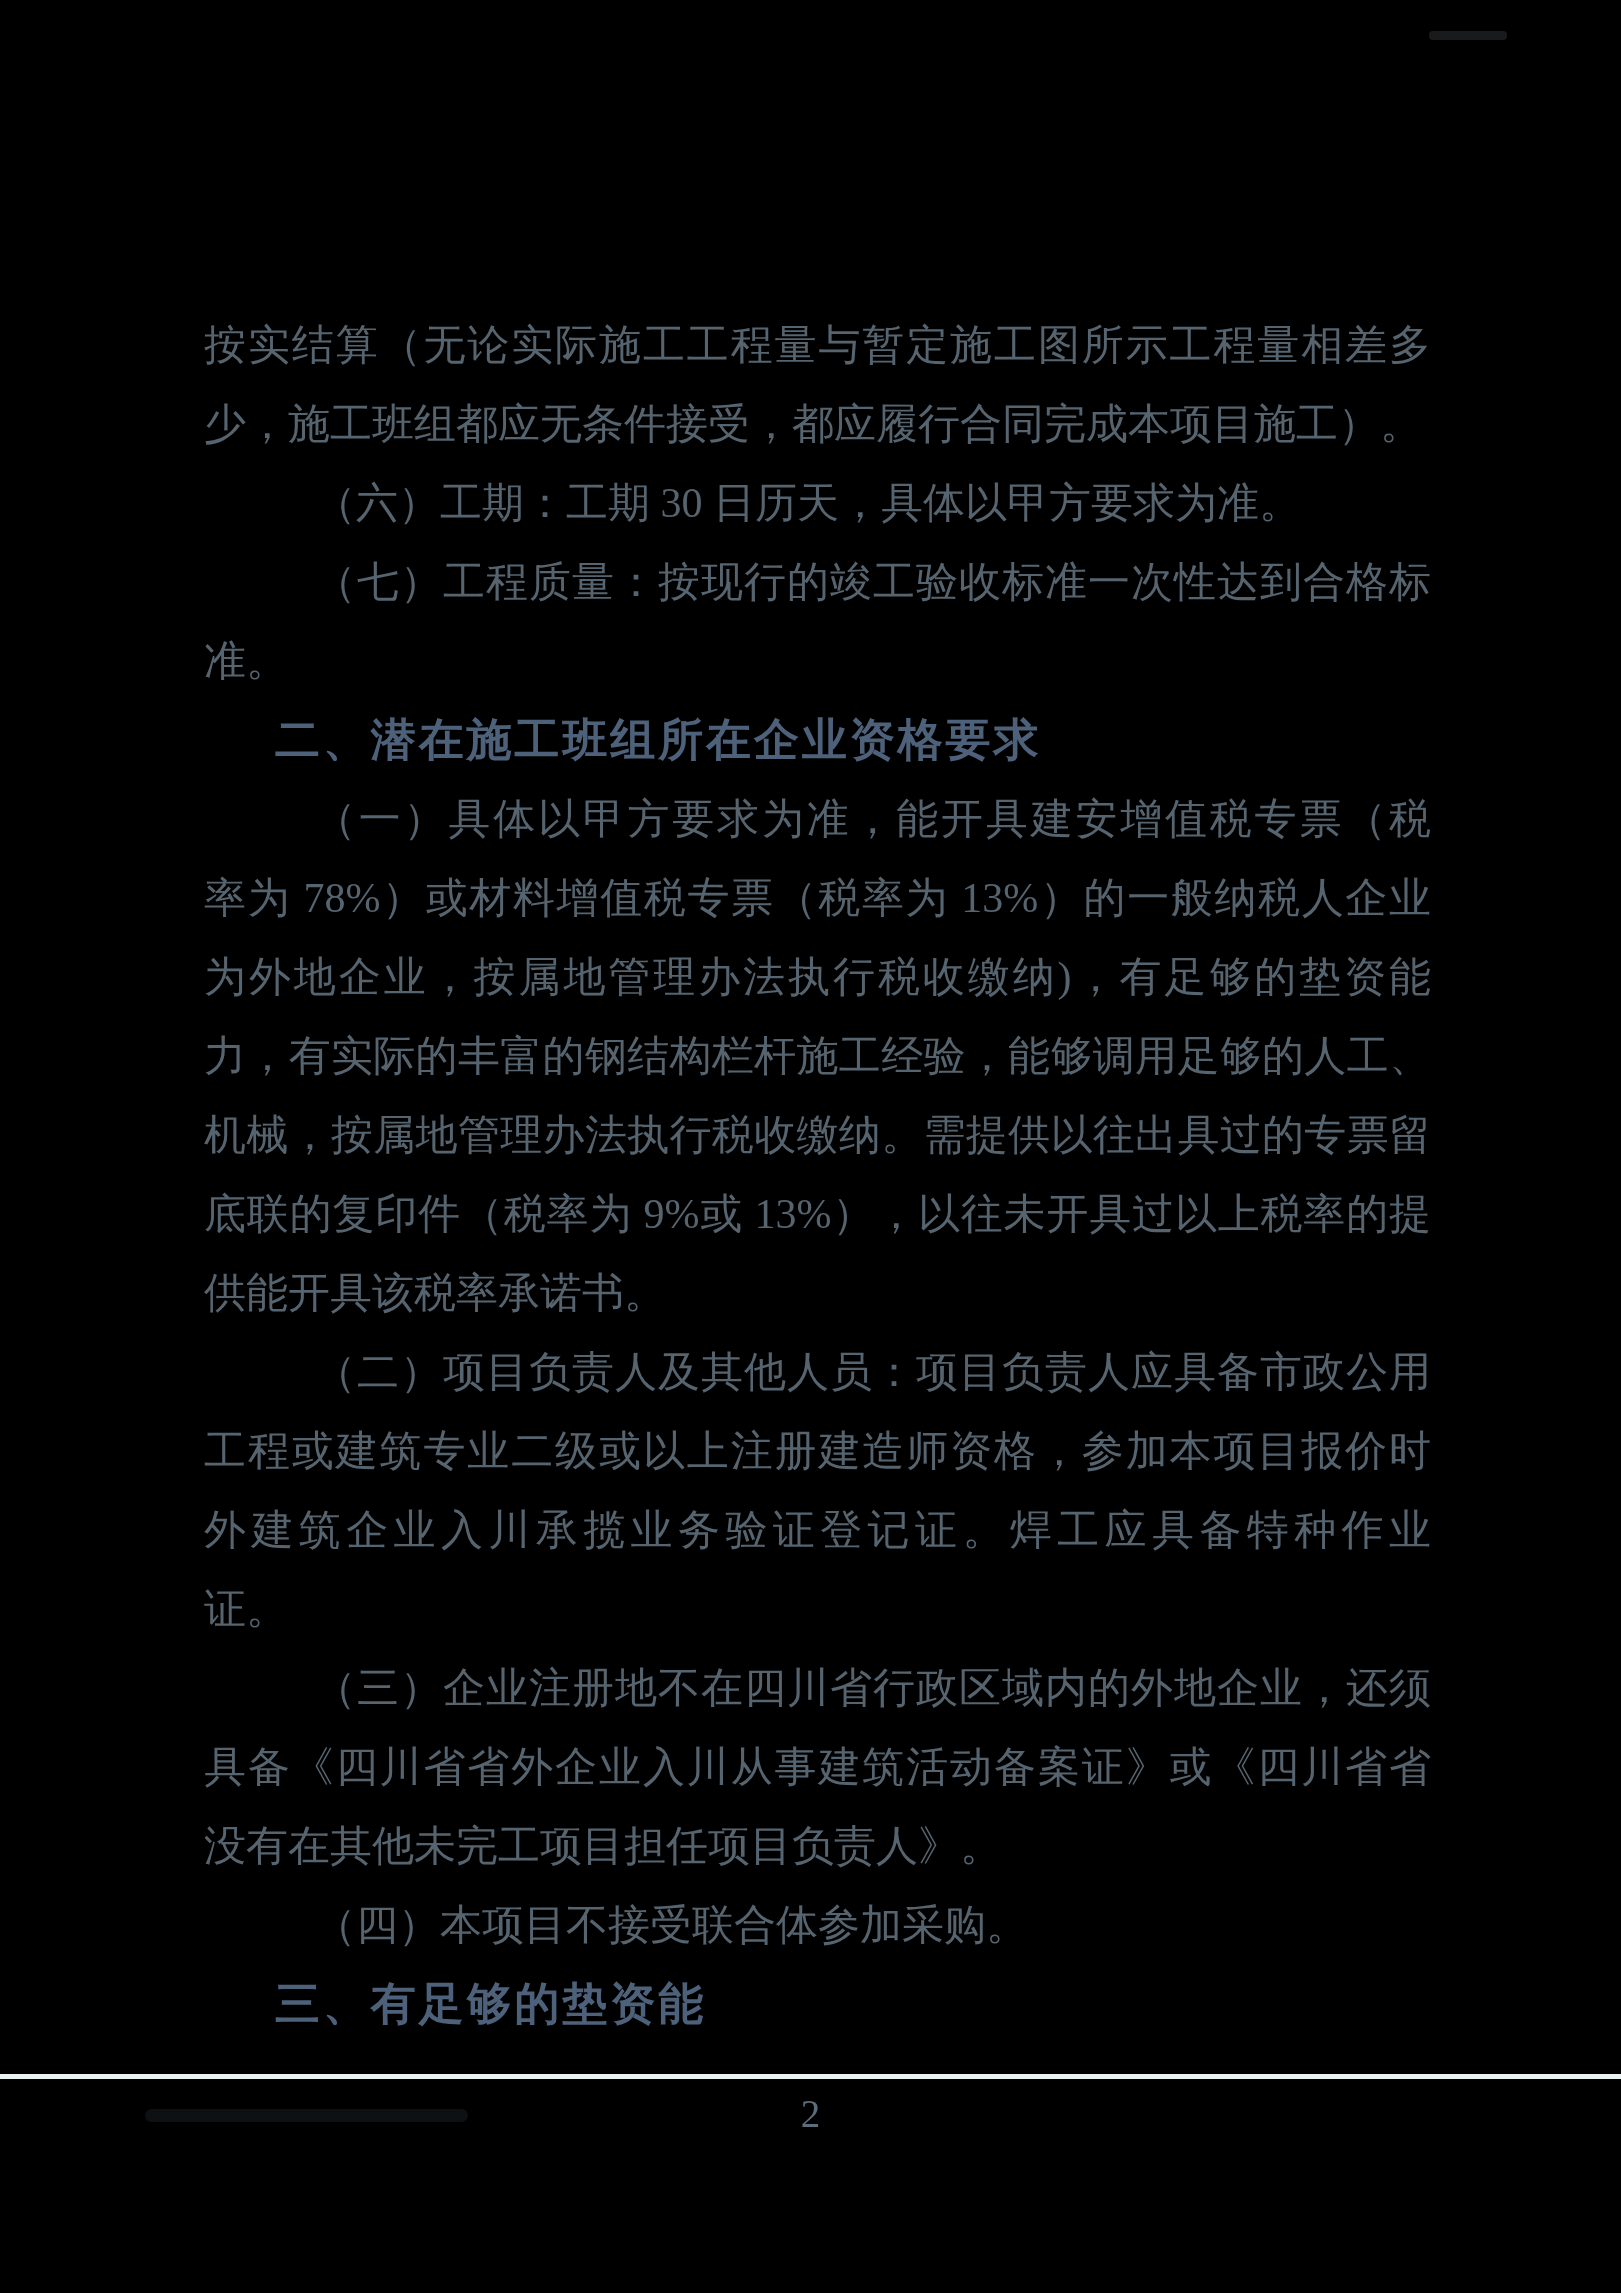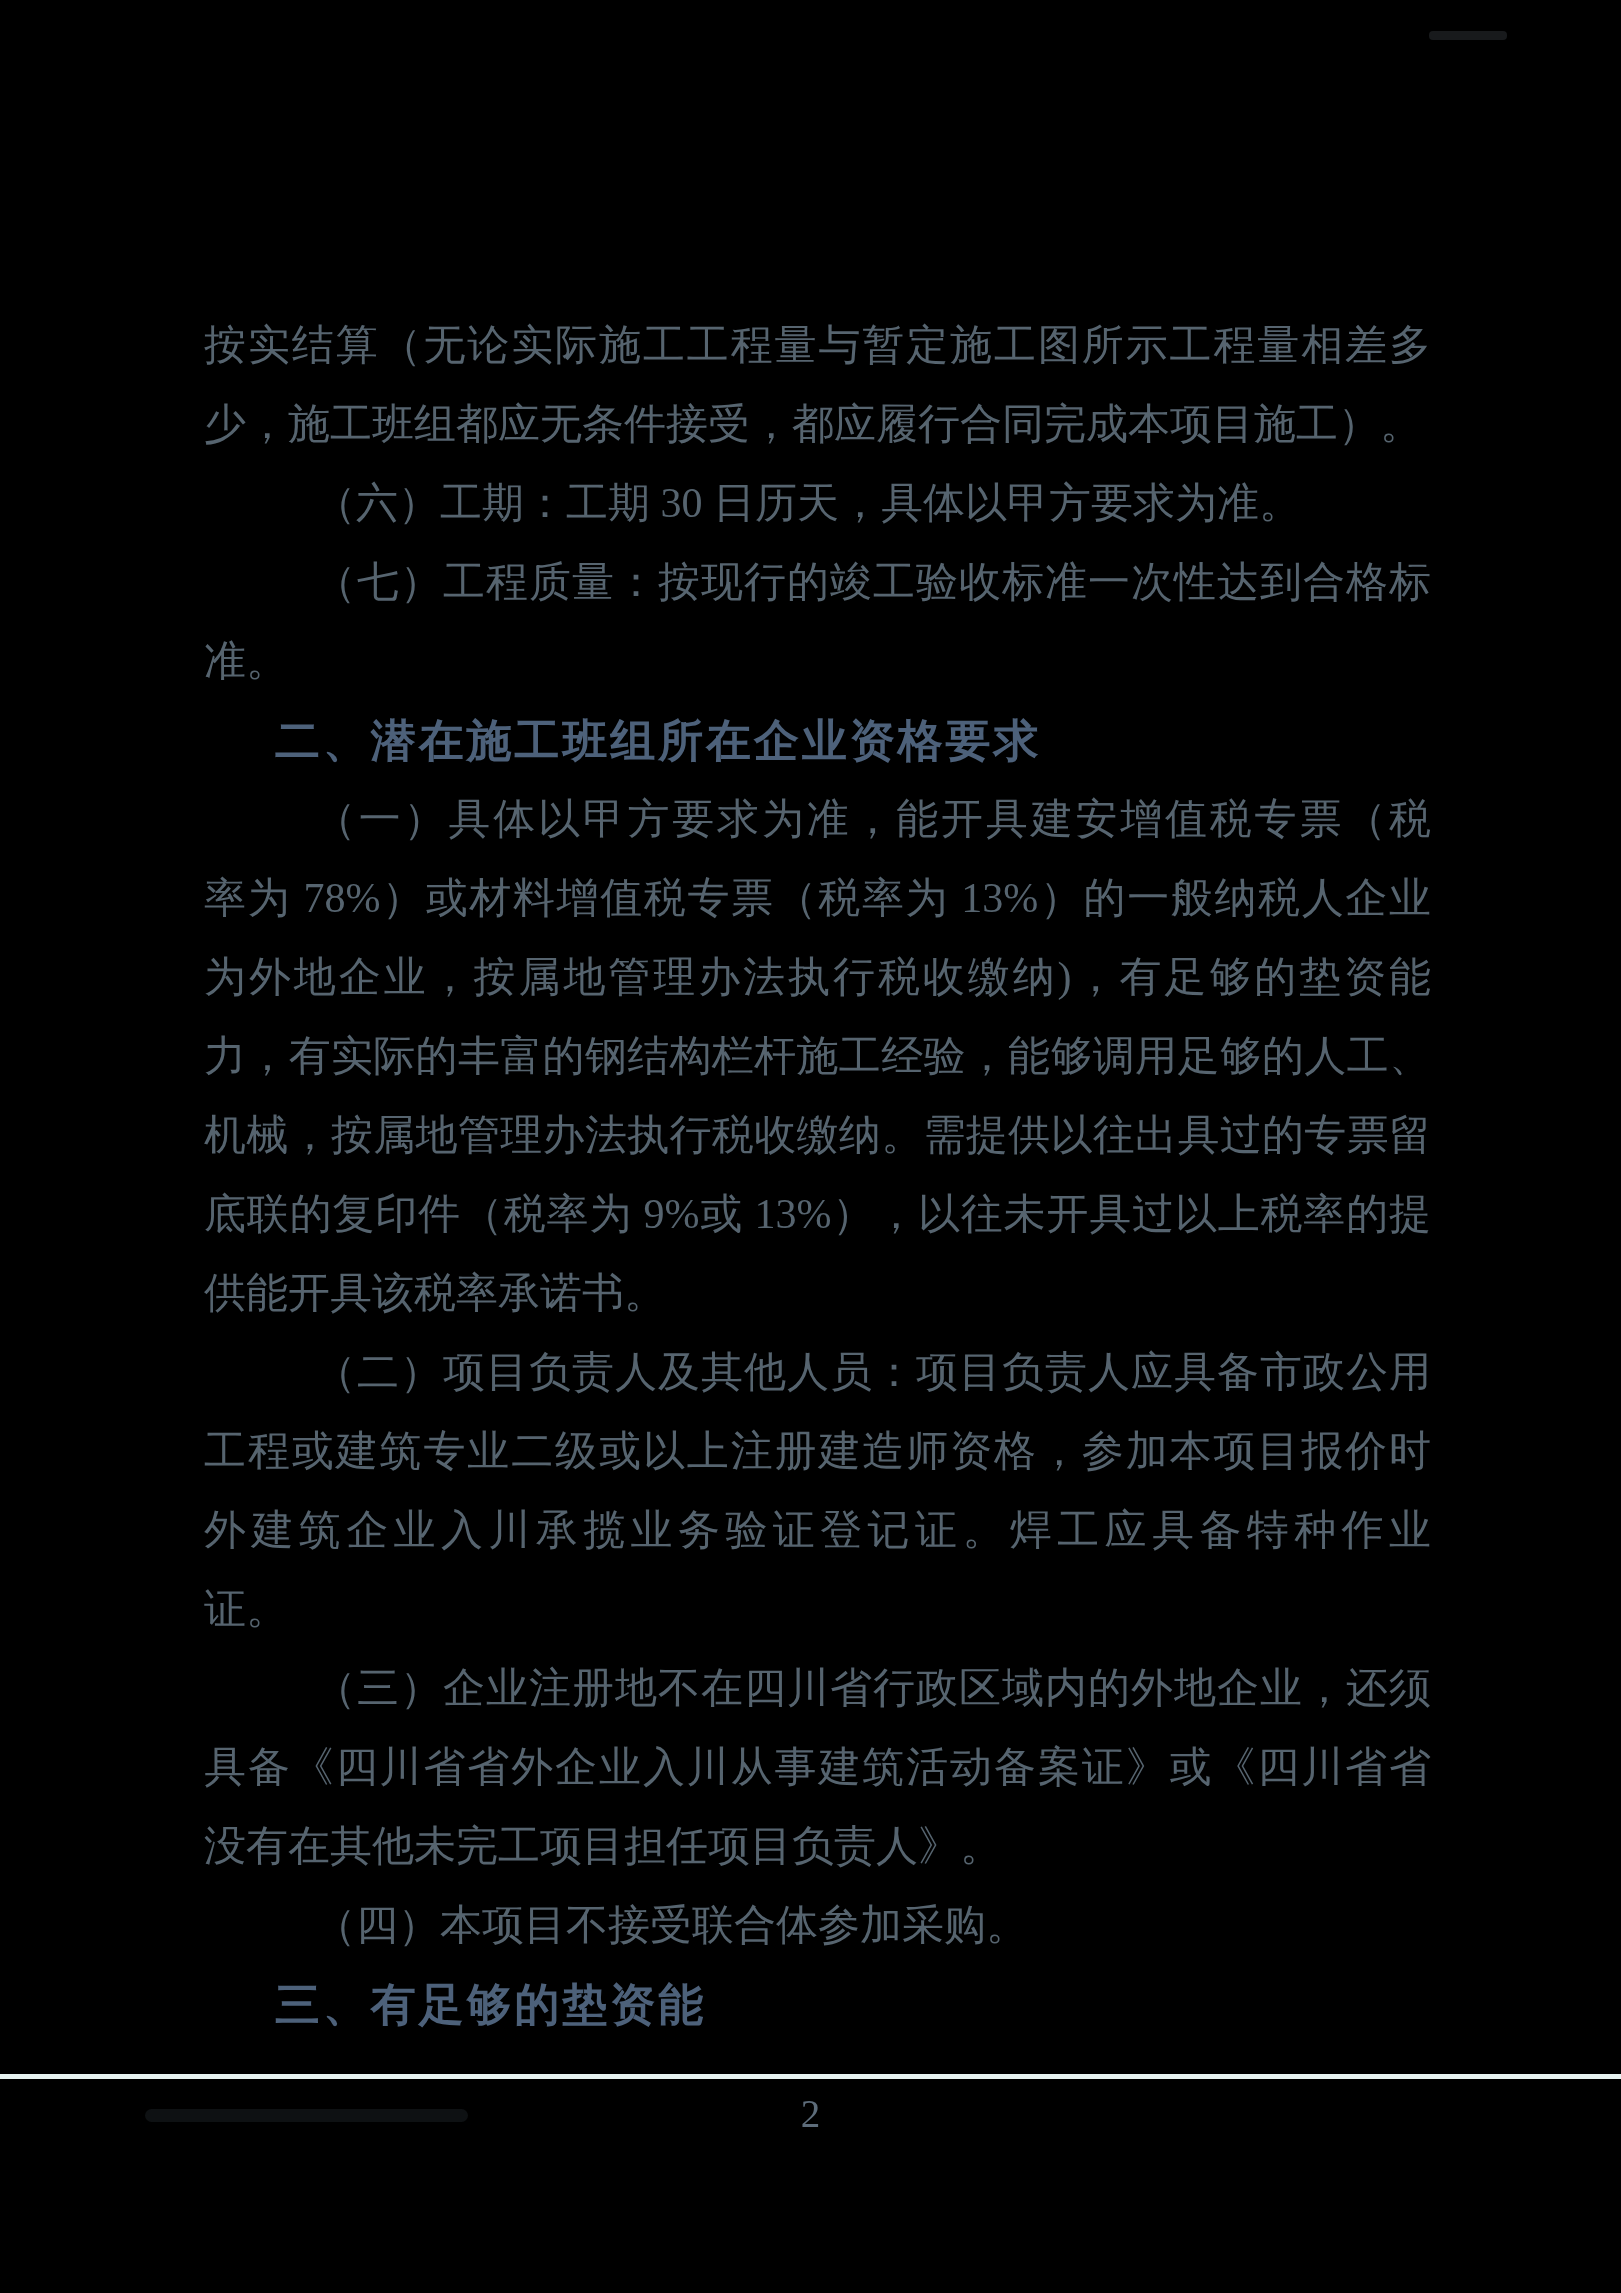--- a/index.html
+++ b/index.html
@@ -32,21 +32,21 @@
   }
   .justify {
     text-align: justify;
     text-align-last: justify;
     text-justify: inter-character;
   }
   .indent {
     text-indent: 110px;
   }
   .heading {
-    font-family: Liberation Sans, sans-serif;
+    font-family: Liberation Serif, serif;
     font-weight: bold;
     font-size: 45px;
     color: #4d617a;
     text-indent: 71px;
     letter-spacing: 2.9px;
   }
   .scan-line {
     position: absolute;
     top: 2074px;
     left: 0;

